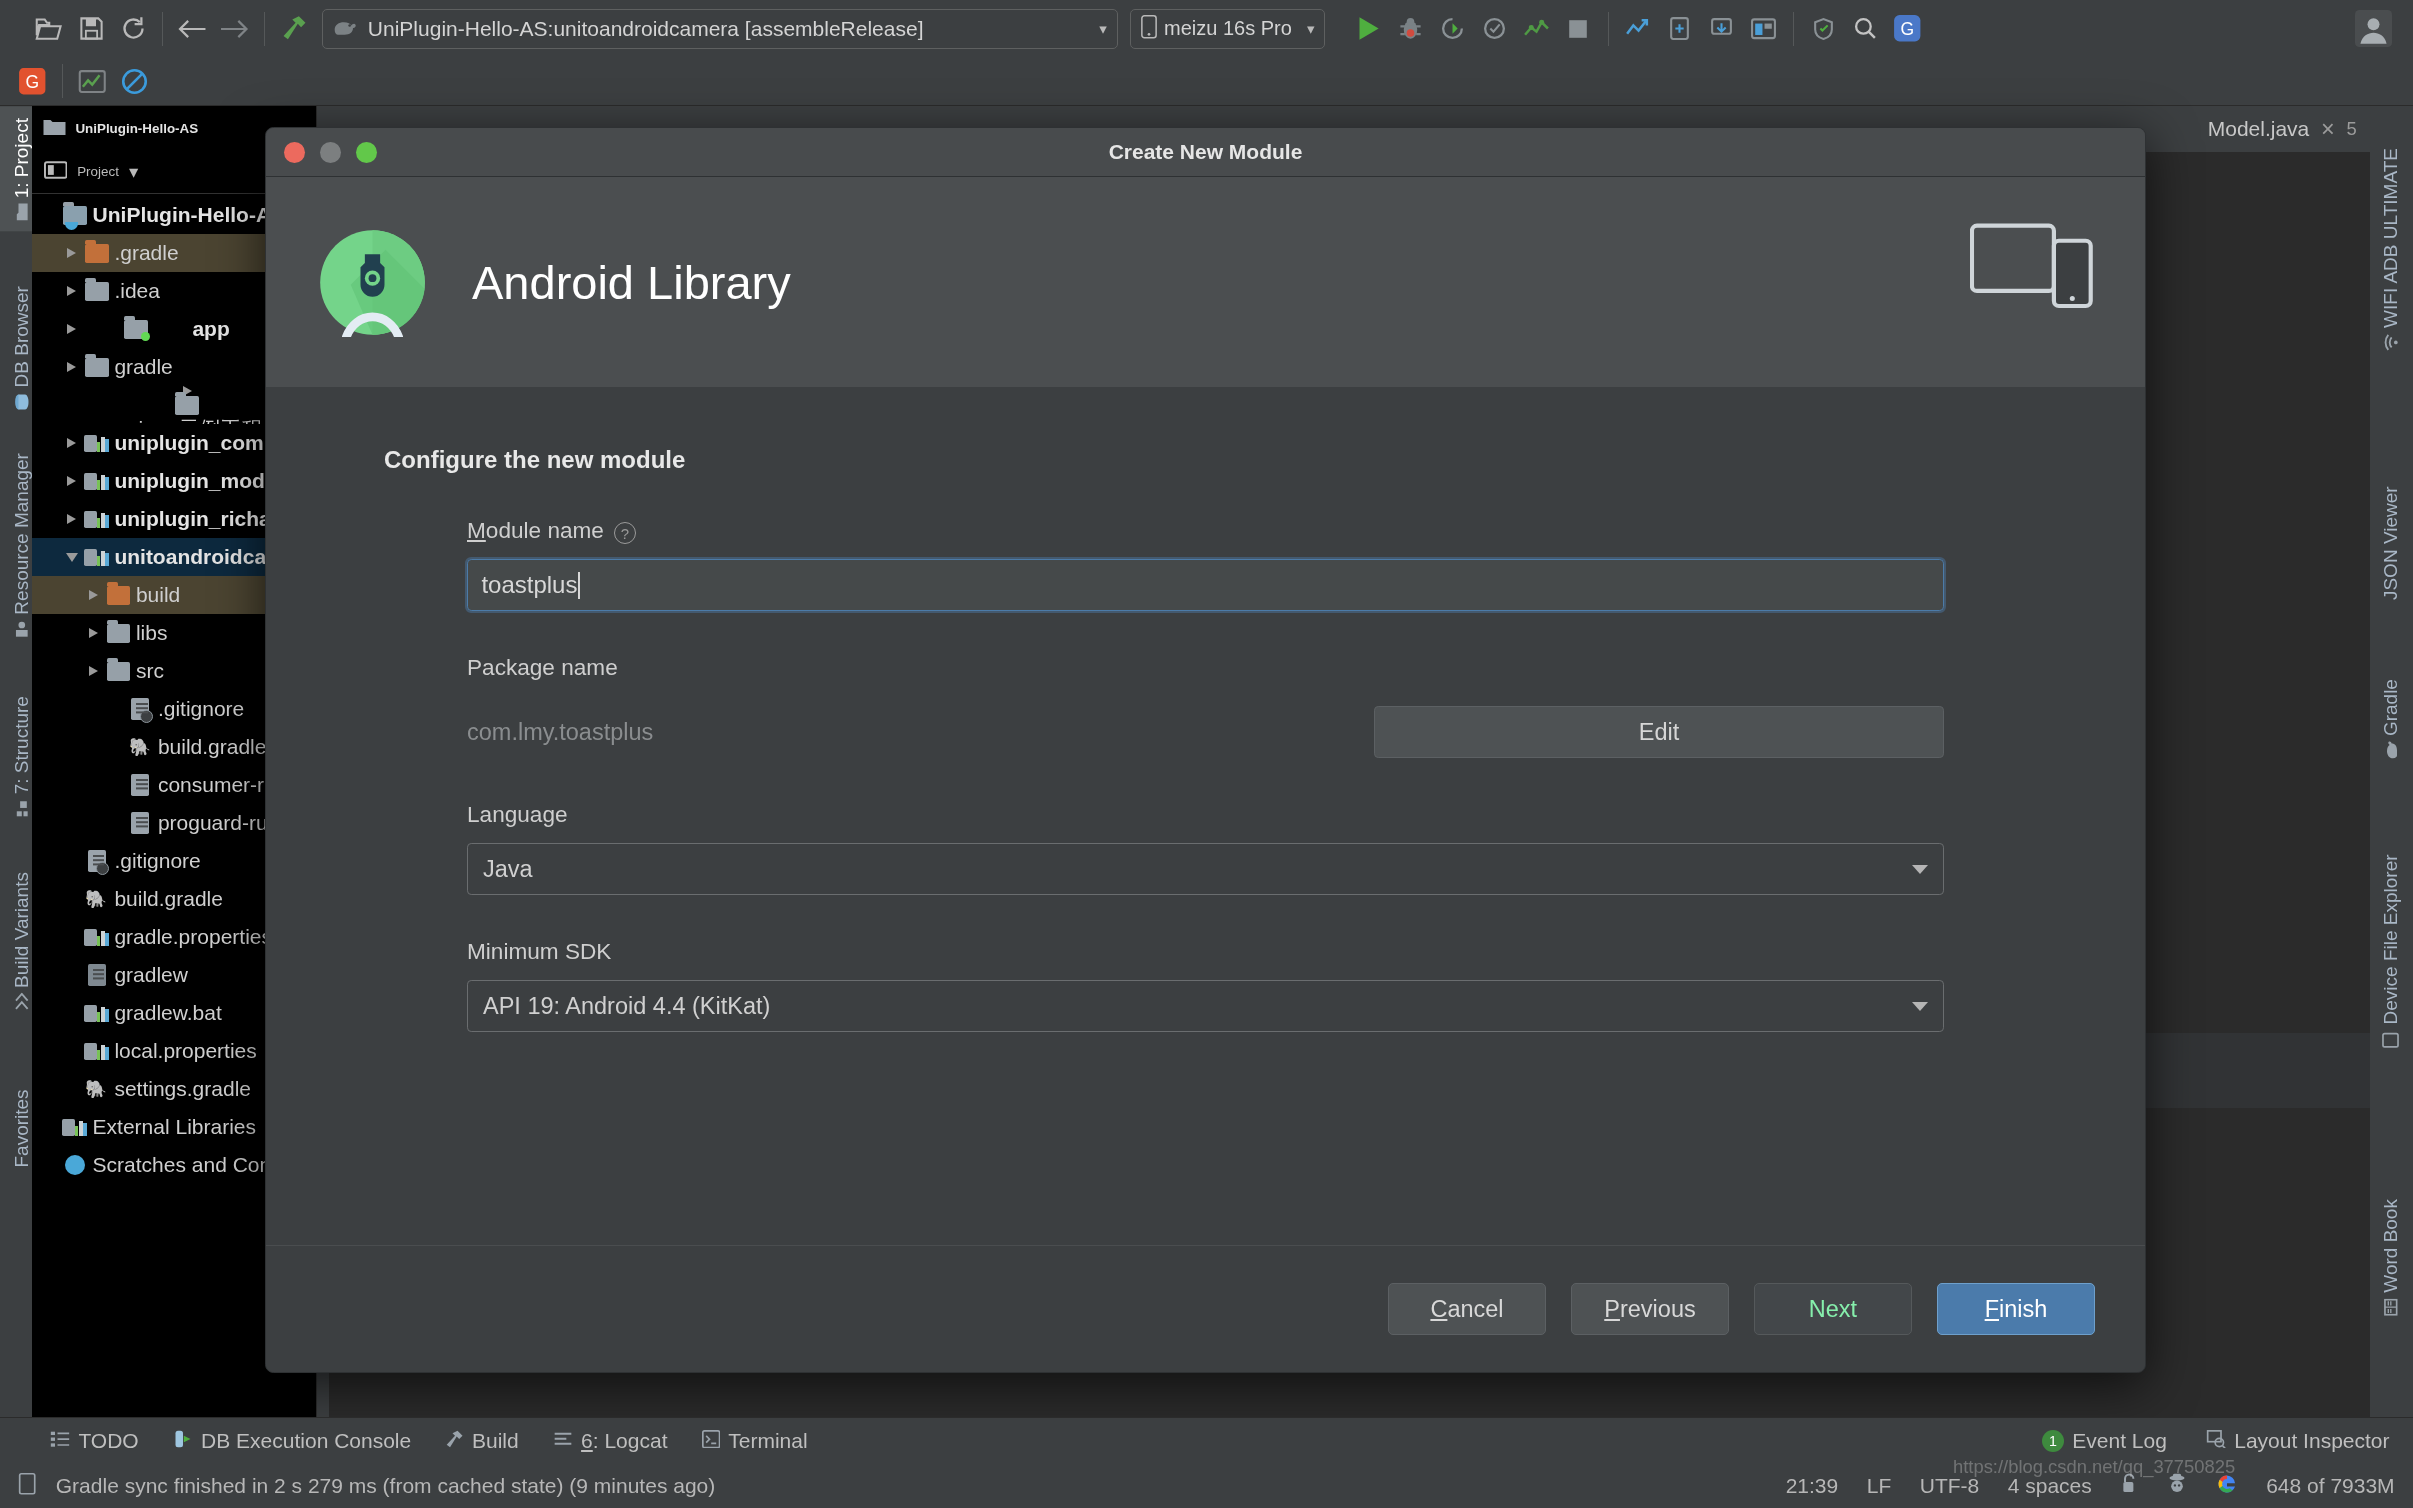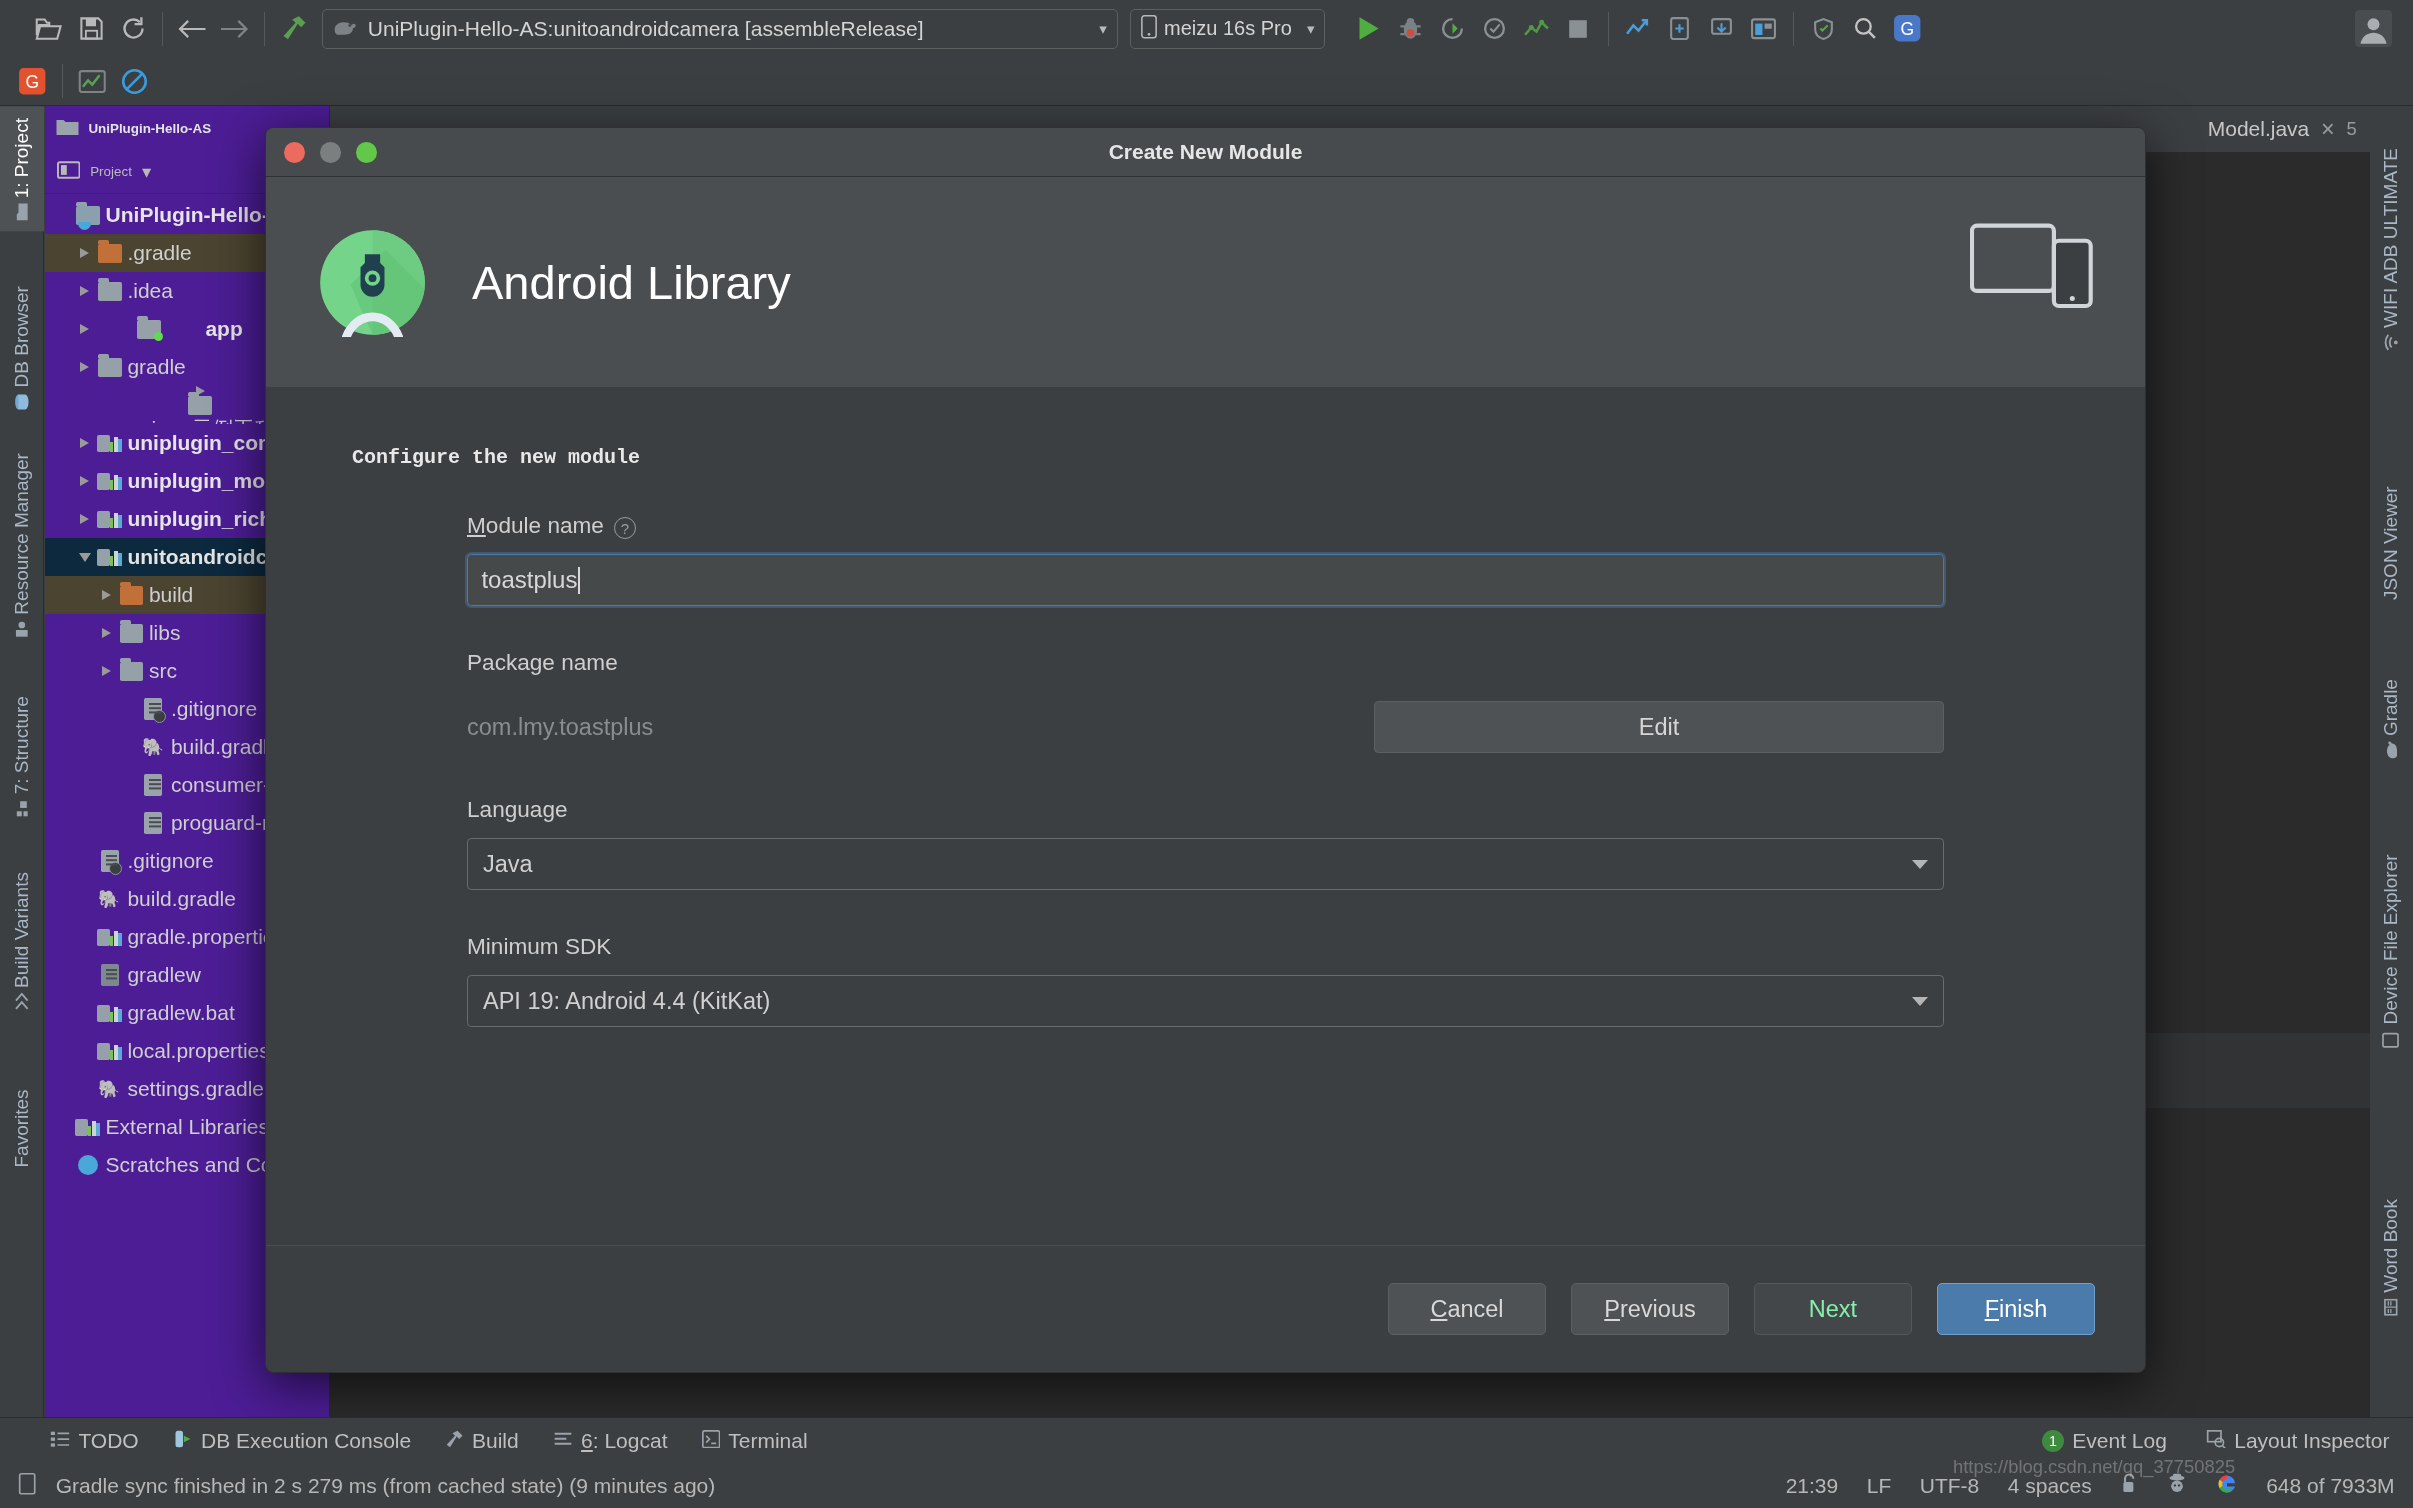--- a/index.html
+++ b/index.html
@@ -59,22 +59,22 @@
 
   
   #right-rail {
     position: absolute; right: 0; top: 106px; width: 44px; height: 1319px;
     background: #3c3f41; border-left: 0.8px solid #2b2b2b;
   }
   #right-rail .vtab { position: absolute; right: 0; }
 
   
   #project-panel {
-    position: absolute; left: 45px; top: 106px; width: 285px; height: 1319px;
-    background: #4c1d95; border-right: 0.8px solid #2b2b2b; text-decoration: underline;
+    position: absolute; left: 32px; top: 106px; width: 285px; height: 1319px;
+    background: #000000; border-right: 0.8px solid #2b2b2b; text-decoration: underline;
   }
   #proj-title-bar {
     position:absolute; left:0; top:0; width:285px; height:44px;
     display:flex; align-items:center; gap:8.4px; padding-left:10px;
   }
   #proj-toolbar {
     position:absolute; left:0; top:44px; width:285px; height:44px;
     display:flex; align-items:center; gap:10px; padding-left:11.7px;
     border-bottom:0.8px solid #323232;
   }
@@ -169,21 +169,21 @@
   }
   #dlg-header {
     height: 210px; background: #4b4e50; display: flex; align-items: center;
     padding-left: 52px; position: relative;
   }
   #as-logo { width: 109px; height: 109px; flex: 0 0 auto; }
   #dlg-header-title { font-size: 47px; color: #ffffff; margin-left: 45px; }
   #dev-art { position: absolute; right: 49px; top: 42px; width: 126px; height: 92px; }
 
   #dlg-body { padding: 59px 0 0 0; position: relative; height: 861px; background:#3c3f41;}
-  #cfg-title { font-size: 20px; font-weight: bold; color: #e8e8e8; margin-left: 86px; font-family: Liberation Mono, monospace; }
+  #cfg-title { font-size: 24px; font-weight: bold; color: #e8e8e8; margin-left: 118px; }
 
   .field-block { margin-left: 201px; margin-right: 201px; }
   .flabel { font-size: 22.6px; color: #cfcfcf; margin-top: 44px; display:flex; align-items:center; gap:10px;}
   .flabel.bold { font-weight: normal; align-items: flex-end; }
   .mn { text-decoration: underline; text-decoration-color:#cfcfcf;}
   .help-circle { width:22px;height:22px;border:1.7px solid #9a9a9a;border-radius:50%;
     font-size:15px;color:#9a9a9a;display:flex;align-items:center;justify-content:center;}
 
   .textfield {
     margin-top: 15px; height: 52px; background: #45494a;

